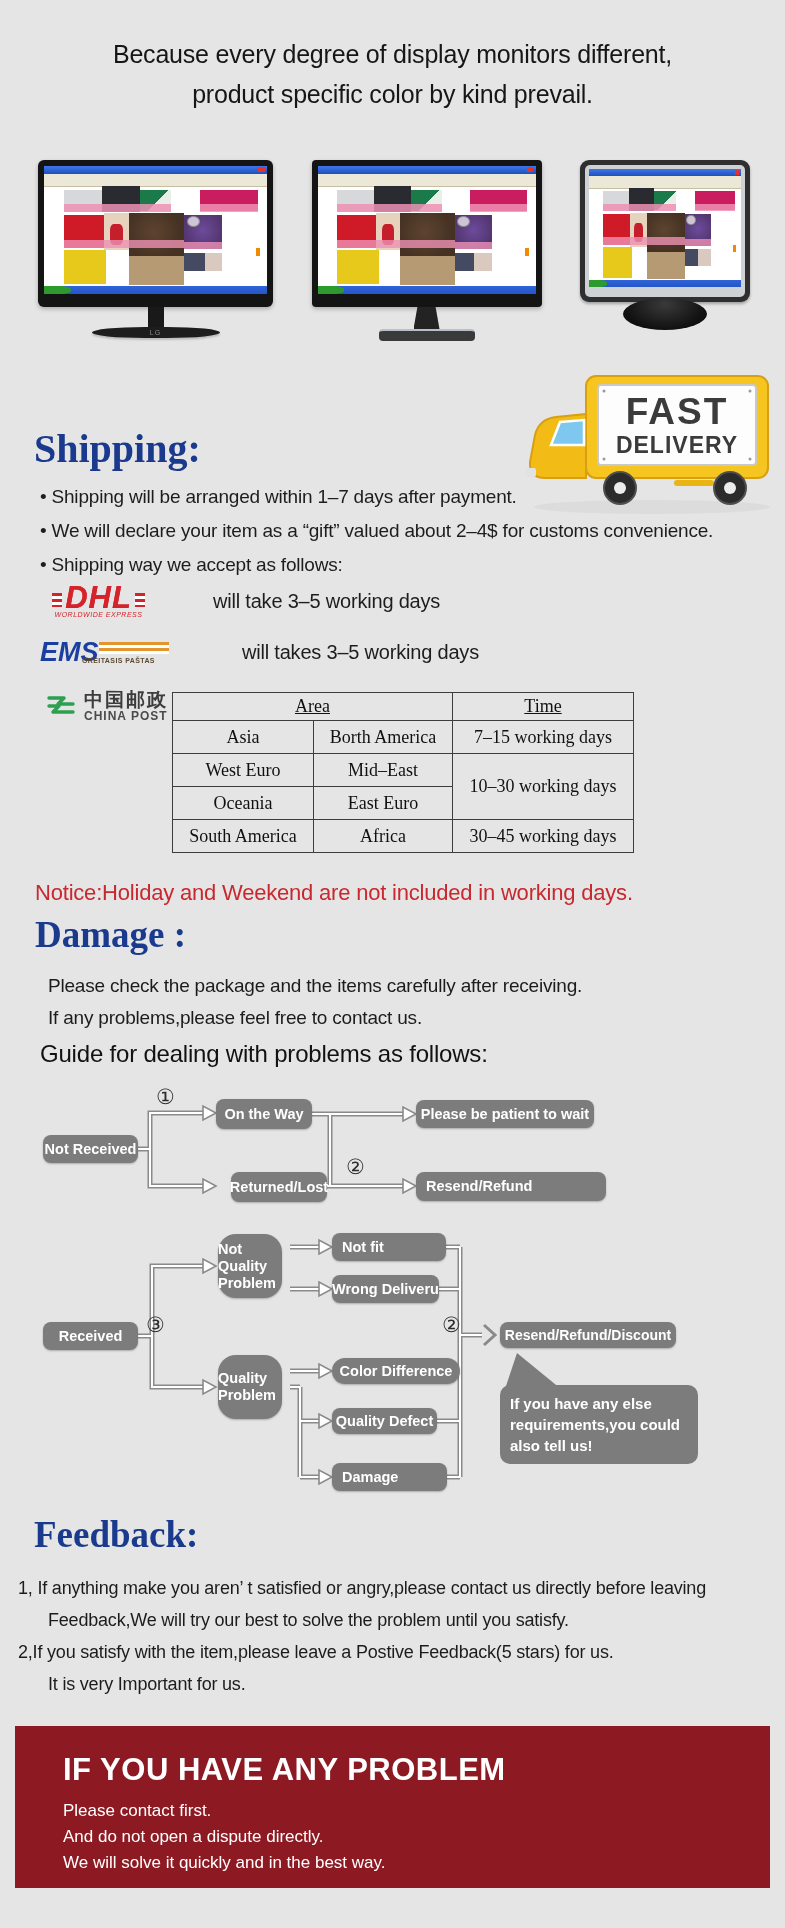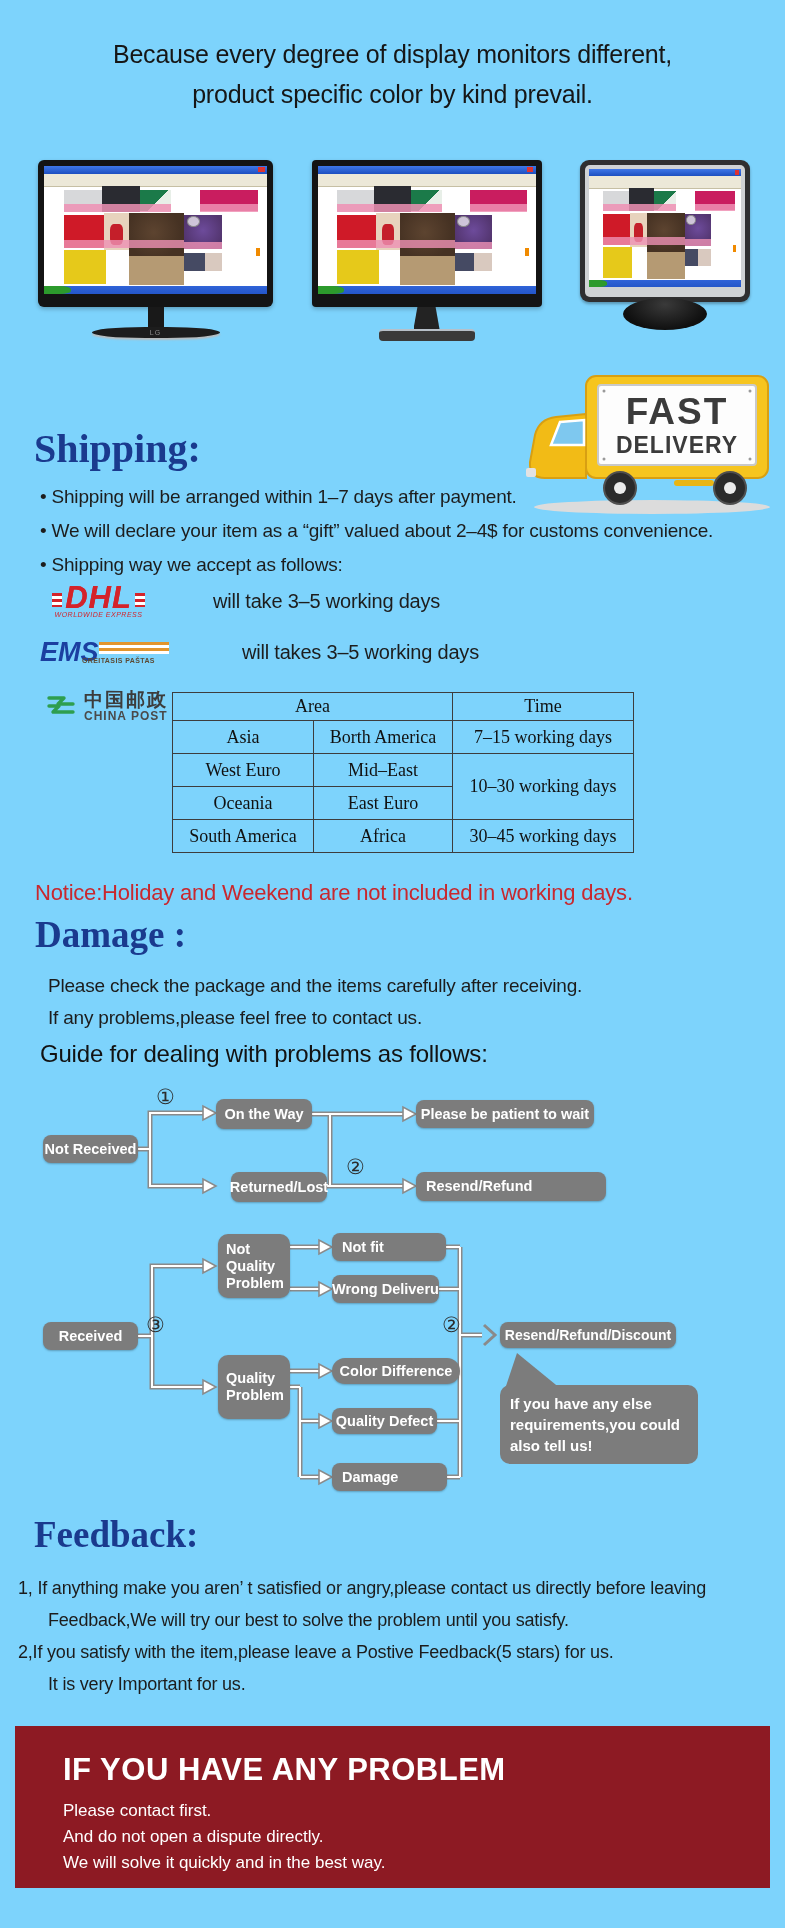--- a/index.html
+++ b/index.html
@@ -1,16 +1,16 @@
 <!DOCTYPE html>
 <html><head>
 <meta charset="utf-8">
 <style>
   html,body{margin:0;padding:0;background:#ffffff;}
-  .page{position:relative;width:785px;height:1928px;margin:0 auto;background:#7dd3fc;overflow:hidden;
+  .page{position:relative;width:785px;height:1928px;margin:0 auto;background:#e5e5e5;overflow:hidden;
         font-family:"Liberation Sans",sans-serif;color:#1c1c1c;}
 
   
   .disclaimer{position:absolute;top:34px;left:0;width:785px;text-align:center;
               font-size:25px;line-height:40px;color:#161616;letter-spacing:-.2px;}
 
   
   .monitors{position:absolute;top:160px;left:38px;width:712px;height:188px;display:flex;align-items:flex-start;justify-content:space-between;}
   .mon{position:relative;}
   .mon-bezel{background:#141414;border-radius:6px;padding:6px 6px 13px 6px;box-shadow:0 2px 4px rgba(0,0,0,.25);}
@@ -76,36 +76,36 @@
   .carrier-note{font-size:20px;color:#1d1d1d;margin-left:52px;letter-spacing:-.2px;}
   .car-ems .carrier-note{margin-left:64px;}
   .cnpost{position:absolute;left:46px;top:690px;display:flex;align-items:center;}
   .cn-emblem{margin-right:8px;}
   .cn-chars{font-size:19px;font-weight:700;color:#3c3c3c;letter-spacing:2px;line-height:18px;}
   .cn-latin{font-size:12px;font-weight:700;color:#4a4a4a;letter-spacing:1px;}
 
   .ship-table{position:absolute;left:172px;top:692px;border-collapse:collapse;font-family:"Liberation Serif",serif;
               font-size:18px;color:#111;}
   .ship-table th,.ship-table td{border:1.5px solid #3d3d3d;text-align:center;font-weight:400;padding:0 6px;}
-  .ship-table th{height:27px;}
+  .ship-table th{height:27px;text-decoration:underline;}
   .ship-table td{height:32px;}
   .c1{width:128px;} .c2{width:126px;} .c3{width:168px;}
 
   .notice{position:absolute;left:35px;top:880px;font-size:22px;color:#c8282e;letter-spacing:-.2px;}
   .h-return{position:absolute;left:35px;top:913px;font-size:37px;}
   .return-lines{position:absolute;left:48px;top:970px;font-size:19px;line-height:32px;letter-spacing:-.2px;}
   .guide-title{position:absolute;left:40px;top:1040px;font-size:24px;color:#121212;letter-spacing:-.2px;}
 
   
   .flow{position:absolute;left:0;top:1085px;width:785px;height:460px;}
   .flow svg{position:absolute;left:0;top:0;}
   .fbox{position:absolute;background:#7c7c7c;color:#fff;border-radius:8px;font-size:14.5px;font-weight:700;
         display:flex;align-items:center;justify-content:center;text-align:center;line-height:17px;
         box-shadow:0 1px 2px rgba(0,0,0,.25);}
-  .fbox.left{justify-content:flex-start;text-align:left;padding-left:8px;border-radius:10px;}
+  .fbox.left{justify-content:flex-start;text-align:left;border-radius:18px;}
   .fnum{position:absolute;font-size:21px;color:#2c2c2c;font-weight:400;}
   .bubble{position:absolute;left:500px;top:300px;width:178px;background:#7c7c7c;color:#fff;border-radius:10px;
           font-size:15px;font-weight:700;line-height:21px;padding:8px 10px;}
   .bubble-tail{position:absolute;left:505px;top:268px;width:0;height:0;
                border-left:12px solid transparent;border-right:44px solid transparent;border-bottom:36px solid #7c7c7c;}
 
   
   .h-feedback{position:absolute;left:34px;top:1513px;font-size:37px;}
   .fb-lines{position:absolute;left:18px;top:1572px;width:760px;font-size:18px;line-height:32px;letter-spacing:-.2px;}
   .fb-ind{padding-left:30px;}

